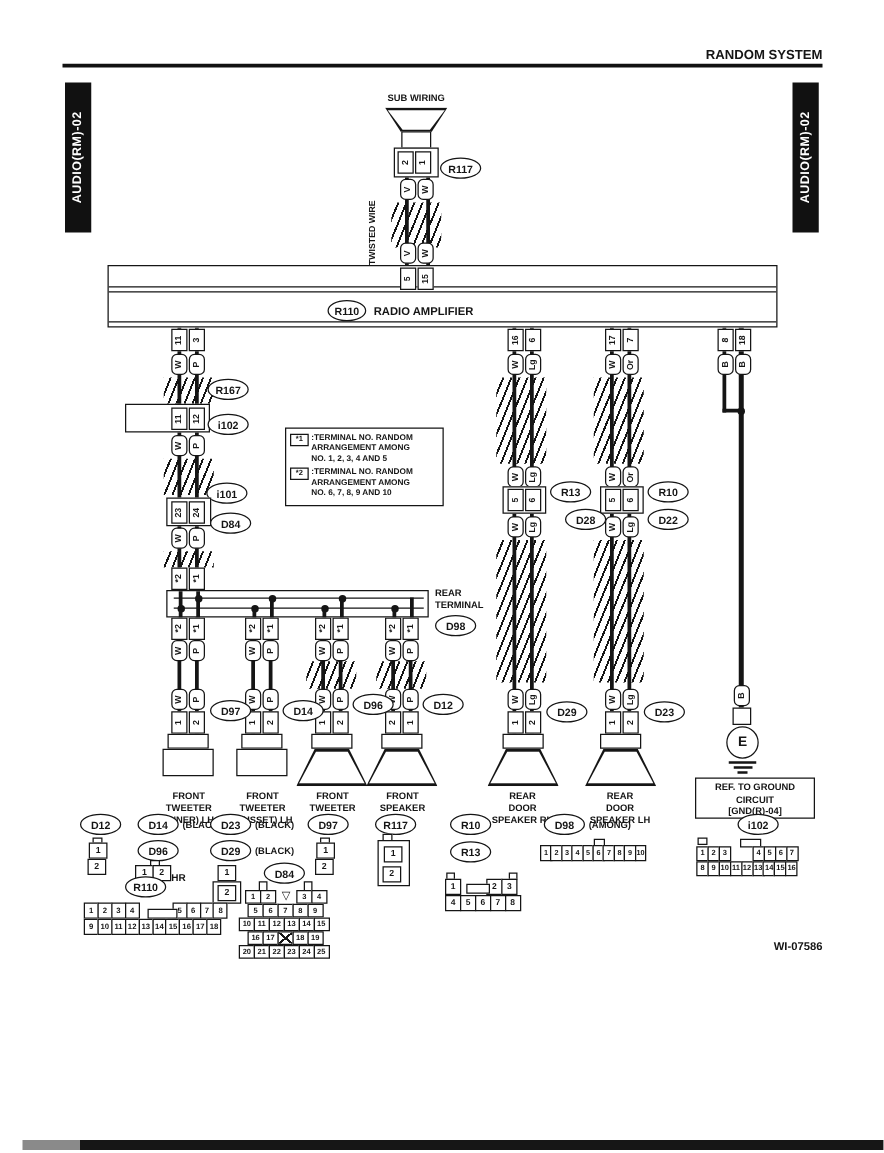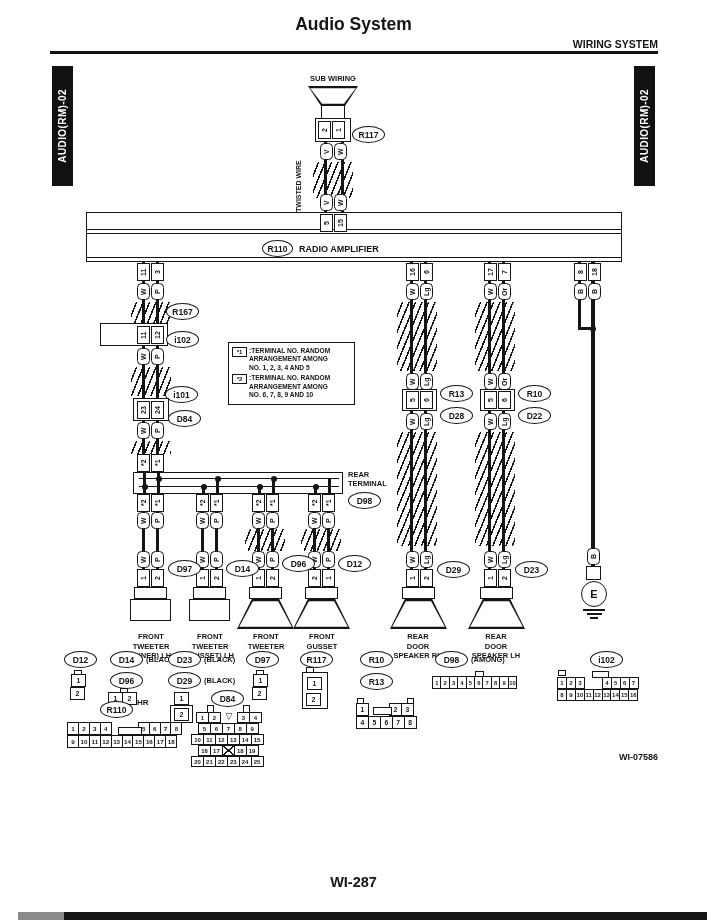--- a/index.html
+++ b/index.html
@@ -53,22 +53,21 @@
   .notetag{box-sizing:border-box;border:1px solid #151515;font-size:6px;font-weight:bold;
     width:15px;height:10px;display:inline-flex;align-items:center;justify-content:center;flex:none;margin-right:2px;}
   .noterow{display:flex;align-items:flex-start;margin-bottom:2px;}
   .notelines{font-size:6.6px;font-weight:bold;line-height:8.4px;}
 </style>
 </head>
 <body>
 
 <div id="page">
 
-  <div class="lbl" style="left:0;top:14px;width:707px;text-align:center;font-size:17.5px;">Audio System</div>
-  <div class="lbl" style="left:500px;top:38px;width:158px;text-align:right;font-size:10.5px;font-weight:600;">WIRING SYSTEM</div>
+  <div class="lbl" style="left:500px;top:38px;width:158px;text-align:right;font-size:10.5px;font-weight:600;">RANDOM SYSTEM</div>
   <div class="abs" style="left:50px;top:51px;width:608px;height:2.5px;background:#111;"></div>
 
   <div class="banner" style="left:52px;top:66px;width:21px;height:120px;">
     <span class="vt">AUDIO(RM)-02</span>
   </div>
   <div class="banner" style="left:634px;top:66px;width:21px;height:120px;">
     <span class="vt">AUDIO(RM)-02</span>
   </div>
 
   <div class="wire" style="left:324px;top:120px;width:3px;height:112px;"></div>
@@ -285,21 +284,21 @@
   <div class="pair" style="left:406px;top:391px;">
       <span class="pinv">5</span>
       <span class="pinv">6</span>
     </div>
   <div class="box" style="left:480px;top:389px;width:35px;height:22px;"></div>
   <div class="pair" style="left:484px;top:391px;">
       <span class="pinv">5</span>
       <span class="pinv">6</span>
     </div>
   <div class="oval" style="left:440px;top:385px;">R13</div>
-  <div class="oval" style="left:440px;top:407px;">D28</div>
+  <div class="oval" style="left:452px;top:407px;">D28</div>
   <div class="oval" style="left:518px;top:385px;">R10</div>
   <div class="oval" style="left:518px;top:407px;">D22</div>
   <div class="pair" style="left:406px;top:413px;">
       <span class="pillv">W</span>
       <span class="pillv">Lg</span>
     </div>
   <div class="pair" style="left:484px;top:413px;">
       <span class="pillv">W</span>
       <span class="pillv">Lg</span>
     </div>
@@ -396,40 +395,45 @@
       <div>TWEETER</div>
       <div>(GUSSET) LH</div>
     </div>
   <div class="lbl" style="left:228px;top:632px;width:76px;text-align:center;font-size:7.5px;line-height:9.5px;">
     <div>FRONT</div>
       <div>TWEETER</div>
       <div>LH</div>
     </div>
   <div class="lbl" style="left:284px;top:632px;width:76px;text-align:center;font-size:7.5px;line-height:9.5px;">
     <div>FRONT</div>
-      <div>GUSSET</div>
+      <div>SPEAKER</div>
       <div>LH</div>
     </div>
   <div class="lbl" style="left:384px;top:632px;width:68px;text-align:center;font-size:7.5px;line-height:9.5px;">
     <div>REAR</div>
       <div>DOOR</div>
       <div>SPEAKER RH</div>
     </div>
   <div class="lbl" style="left:462px;top:632px;width:68px;text-align:center;font-size:7.5px;line-height:9.5px;">
     <div>REAR</div>
       <div>DOOR</div>
       <div>SPEAKER LH</div>
     </div>
 
   <div class="pillv abs" style="left:587px;top:548px;">B</div>
   <div class="box" style="left:586px;top:566px;width:15px;height:14px;"></div>
   <div class="ecirc" style="left:581px;top:581px;">E</div>
   <div class="wire" style="left:583px;top:609px;width:22px;height:2.2px;"></div>
   <div class="wire" style="left:586.5px;top:613px;width:15px;height:2.2px;"></div>
   <div class="wire" style="left:590px;top:617px;width:8px;height:2.2px;"></div>
+  <div class="box" style="left:556px;top:622px;width:96px;height:33px;text-align:center;font-size:7.5px;font-weight:bold;line-height:9.5px;padding-top:2px;">
+    <div>REF. TO GROUND</div>
+      <div>CIRCUIT</div>
+      <div>[GND(R)-04]</div>
+  </div>
 
   <div class="oval" style="left:64px;top:651px;">D12</div>
   <div class="tab" style="left:74px;top:670px;width:8px;height:5px;"></div>
   <div class="grid cw15" style="left:71px;top:674px;flex-direction:column;">
       <span class="gcell">1</span>
       <span class="gcell">2</span>
     </div>
 
   <div class="oval" style="left:110px;top:651px;">D14</div>
   <div class="lbl" style="left:146px;top:655px;font-size:7.5px;">(BLACK)</div>
@@ -585,17 +589,16 @@
   <div class="grid cwd84" style="left:191px;top:756px;">
       <span class="gcell">20</span>
       <span class="gcell">21</span>
       <span class="gcell">22</span>
       <span class="gcell">23</span>
       <span class="gcell">24</span>
       <span class="gcell">25</span>
     </div>
 
   <div class="lbl" style="left:558px;top:752px;width:100px;text-align:right;font-size:9px;font-weight:600;">WI-07586</div>
-  <div class="lbl" style="left:0;top:874px;width:707px;text-align:center;font-size:14.5px;">WI-287</div>
   <div class="abs" style="left:18px;top:912px;width:46px;height:8px;background:#8a8a8a;"></div>
   <div class="abs" style="left:64px;top:912px;width:643px;height:8px;background:#161616;"></div>
 
 </div>
 
 </body></html>

